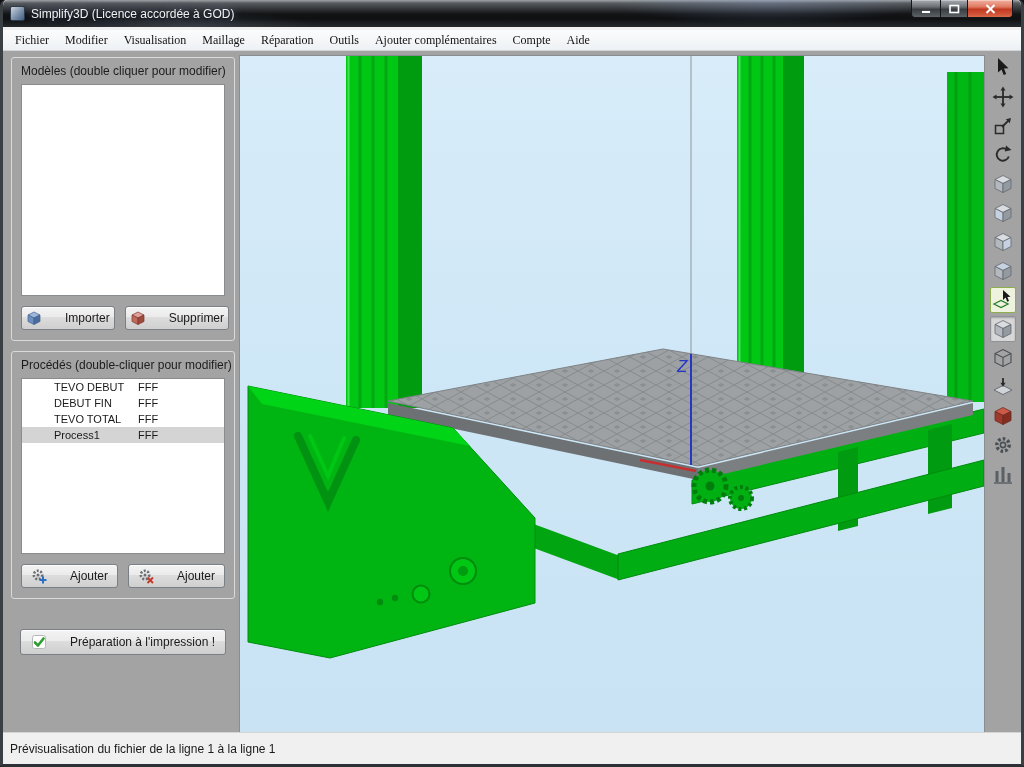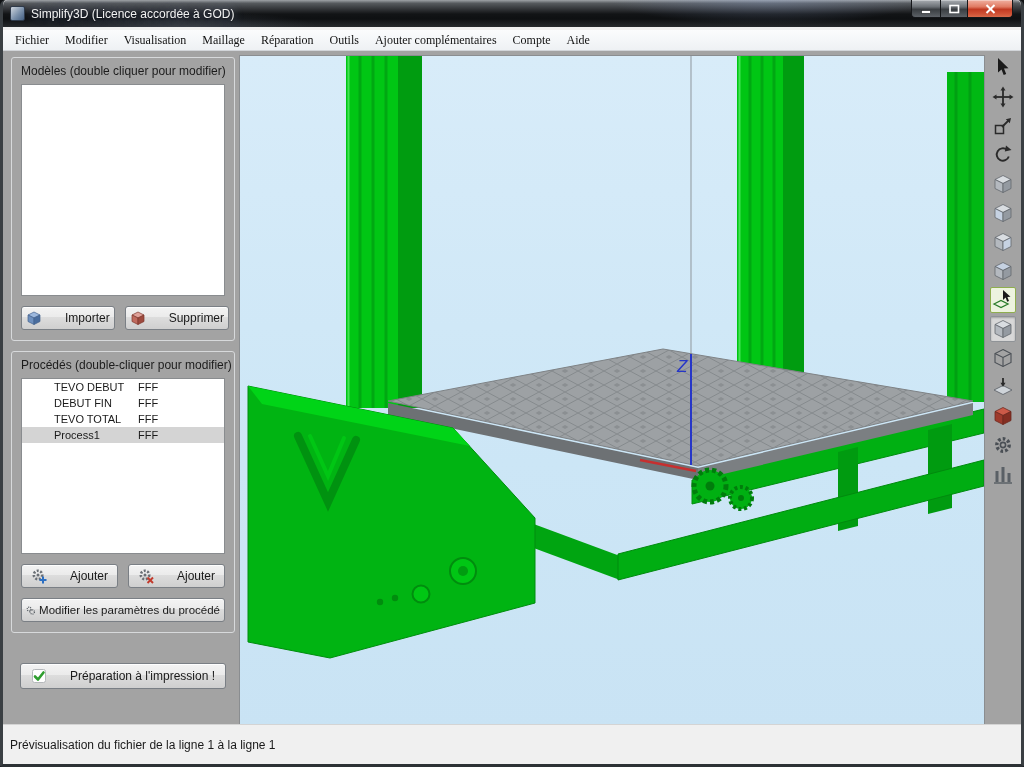--- a/index.html
+++ b/index.html
@@ -84,21 +84,21 @@
   
   .toolbar { position:absolute; left:984px; top:4px; width:32px; }
   .tool {
     width:26px; height:26px; margin:0 auto 3px; display:flex; align-items:center; justify-content:center;
     border:1px solid transparent; border-radius:2px;
   }
   .tool.selected { border-color:#8fae4e; background:#edf3df; }
   .tool.pressed  { border-color:#8f9397; background:#d8d8d8; box-shadow:inset 0 1px 2px rgba(0,0,0,.25); }
   
   .statusbar {
-    position:absolute; bottom:0; left:0; right:0; height:40px; background:#f0f0f0;
+    position:absolute; bottom:0; left:0; right:0; height:32px; background:#f0f0f0;
     border-top:1px solid #d4d4d4; display:flex; align-items:center; padding-left:7px; font-size:12px; color:#1a1a1a;
   }
 </style>
 </head>
 <body>
 
 <div class="window">
 
   <div class="titlebar">
     <div class="app-icon"></div>
@@ -195,29 +195,20 @@
           <button class="s3d-btn">
             <svg width="16" height="16" viewBox="0 0 16 16">
               <circle cx="7" cy="7" r="4.2" fill="none" stroke="#6a6f75" stroke-width="2.6" stroke-dasharray="2 1.6"></circle>
               <circle cx="7" cy="7" r="1.5" fill="#6a6f75"></circle>
               <line x1="9.5" y1="9.5" x2="15" y2="15" stroke="#c23a2c" stroke-width="2"></line>
               <line x1="15" y1="9.5" x2="9.5" y2="15" stroke="#c23a2c" stroke-width="2"></line>
             </svg>
             <span>Ajouter</span>
           </button>
         </div>
-        <div class="btn-row">
-          <button class="s3d-btn full small-text">
-            <svg width="15" height="15" viewBox="0 0 16 16">
-              <circle cx="5.5" cy="5.5" r="3.4" fill="none" stroke="#5a6066" stroke-width="2.2" stroke-dasharray="1.8 1.4"></circle>
-              <circle cx="11" cy="10.5" r="3.8" fill="none" stroke="#5a6066" stroke-width="2.2" stroke-dasharray="1.8 1.4"></circle>
-            </svg>
-            <span>Modifier les paramètres du procédé</span>
-          </button>
-        </div>
       </div>
 
       <button class="s3d-btn prepare-btn">
         <svg width="16" height="16" viewBox="0 0 16 16">
           <rect x="1.5" y="1.5" width="13" height="13" rx="2" fill="#ffffff" stroke="#b5b8bb" stroke-width="1"></rect>
           <path d="M4,8.5 L7,11.5 L12.5,4.5" fill="none" stroke="#2f9e2f" stroke-width="2.6" stroke-linecap="round" stroke-linejoin="round"></path>
         </svg>
         <span>Préparation à l'impression !</span>
       </button>
 

